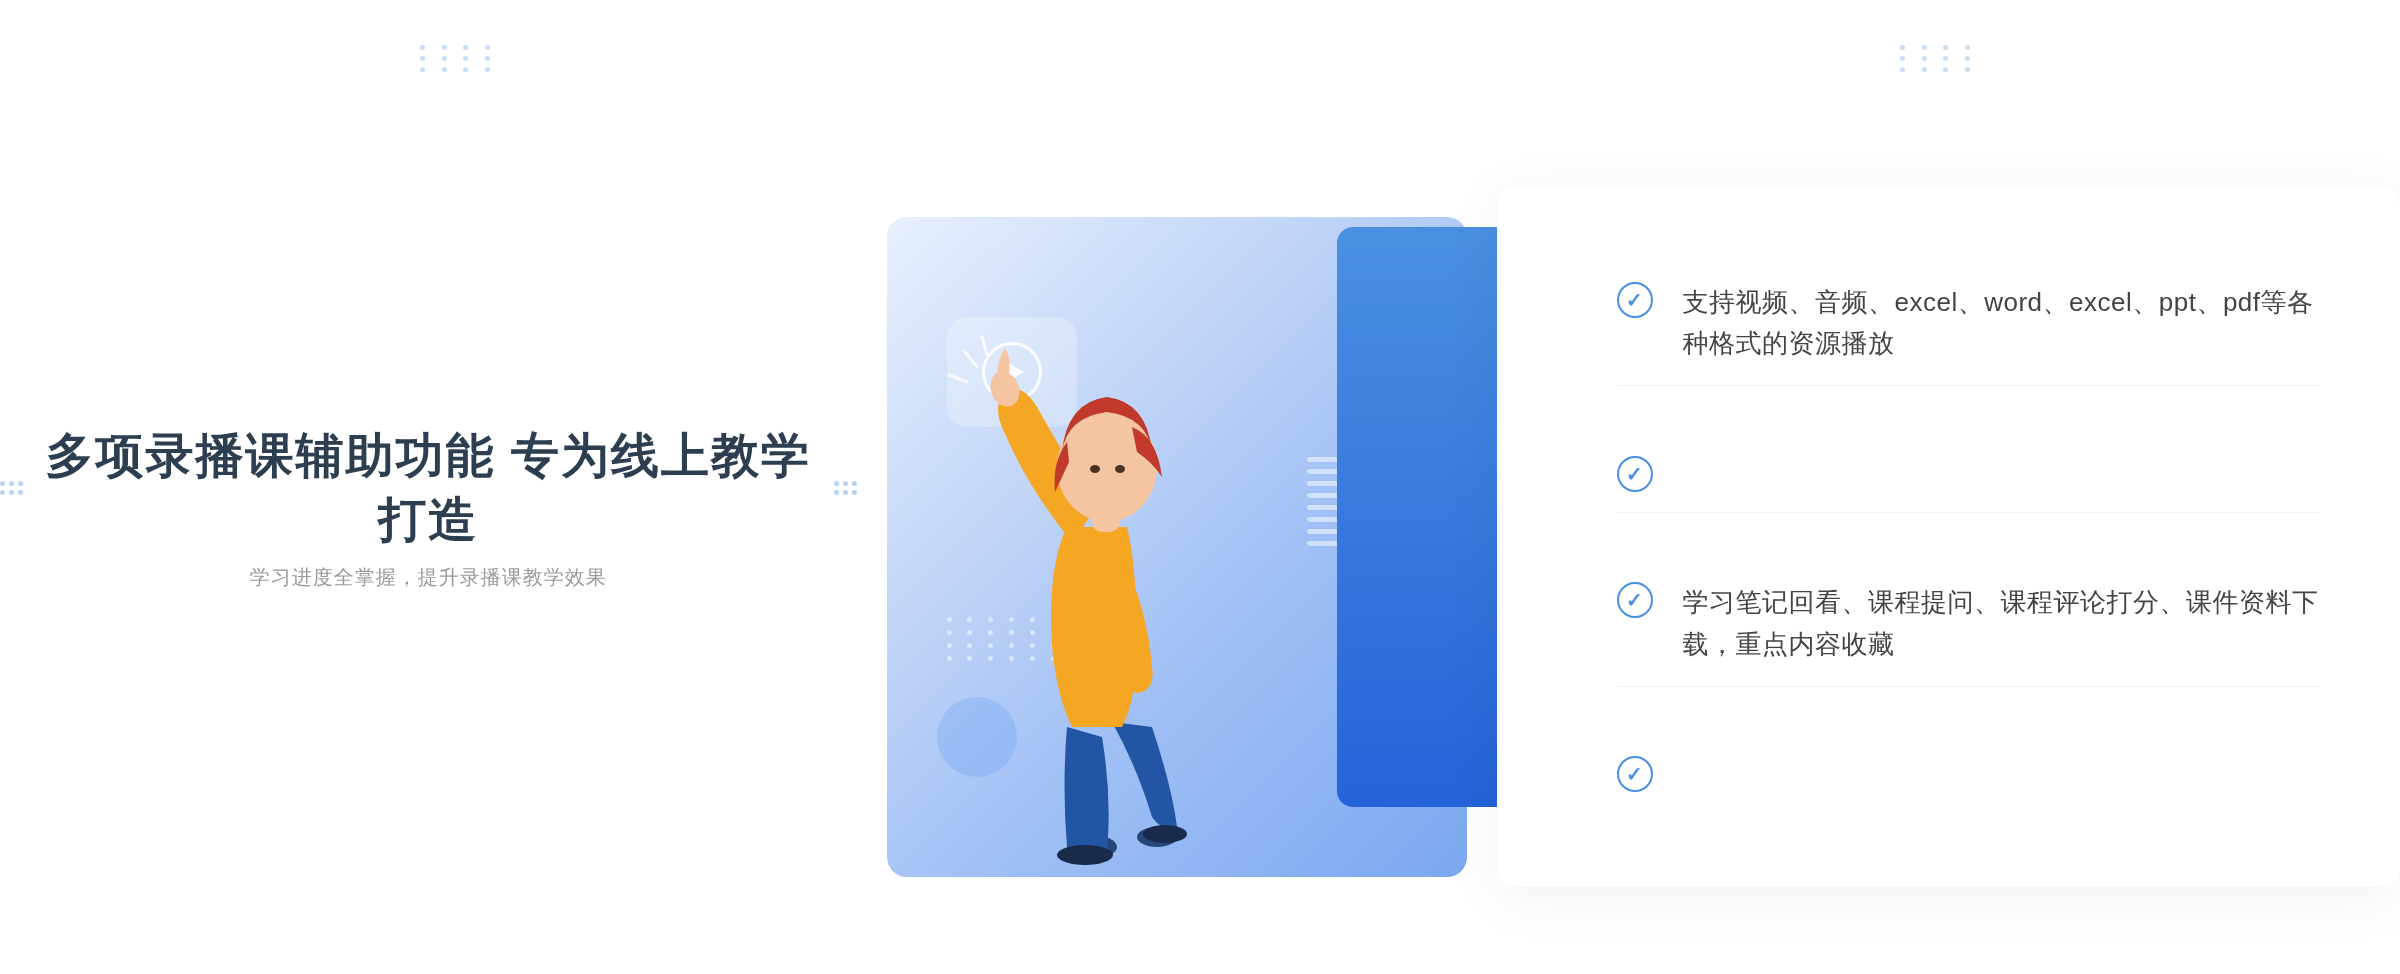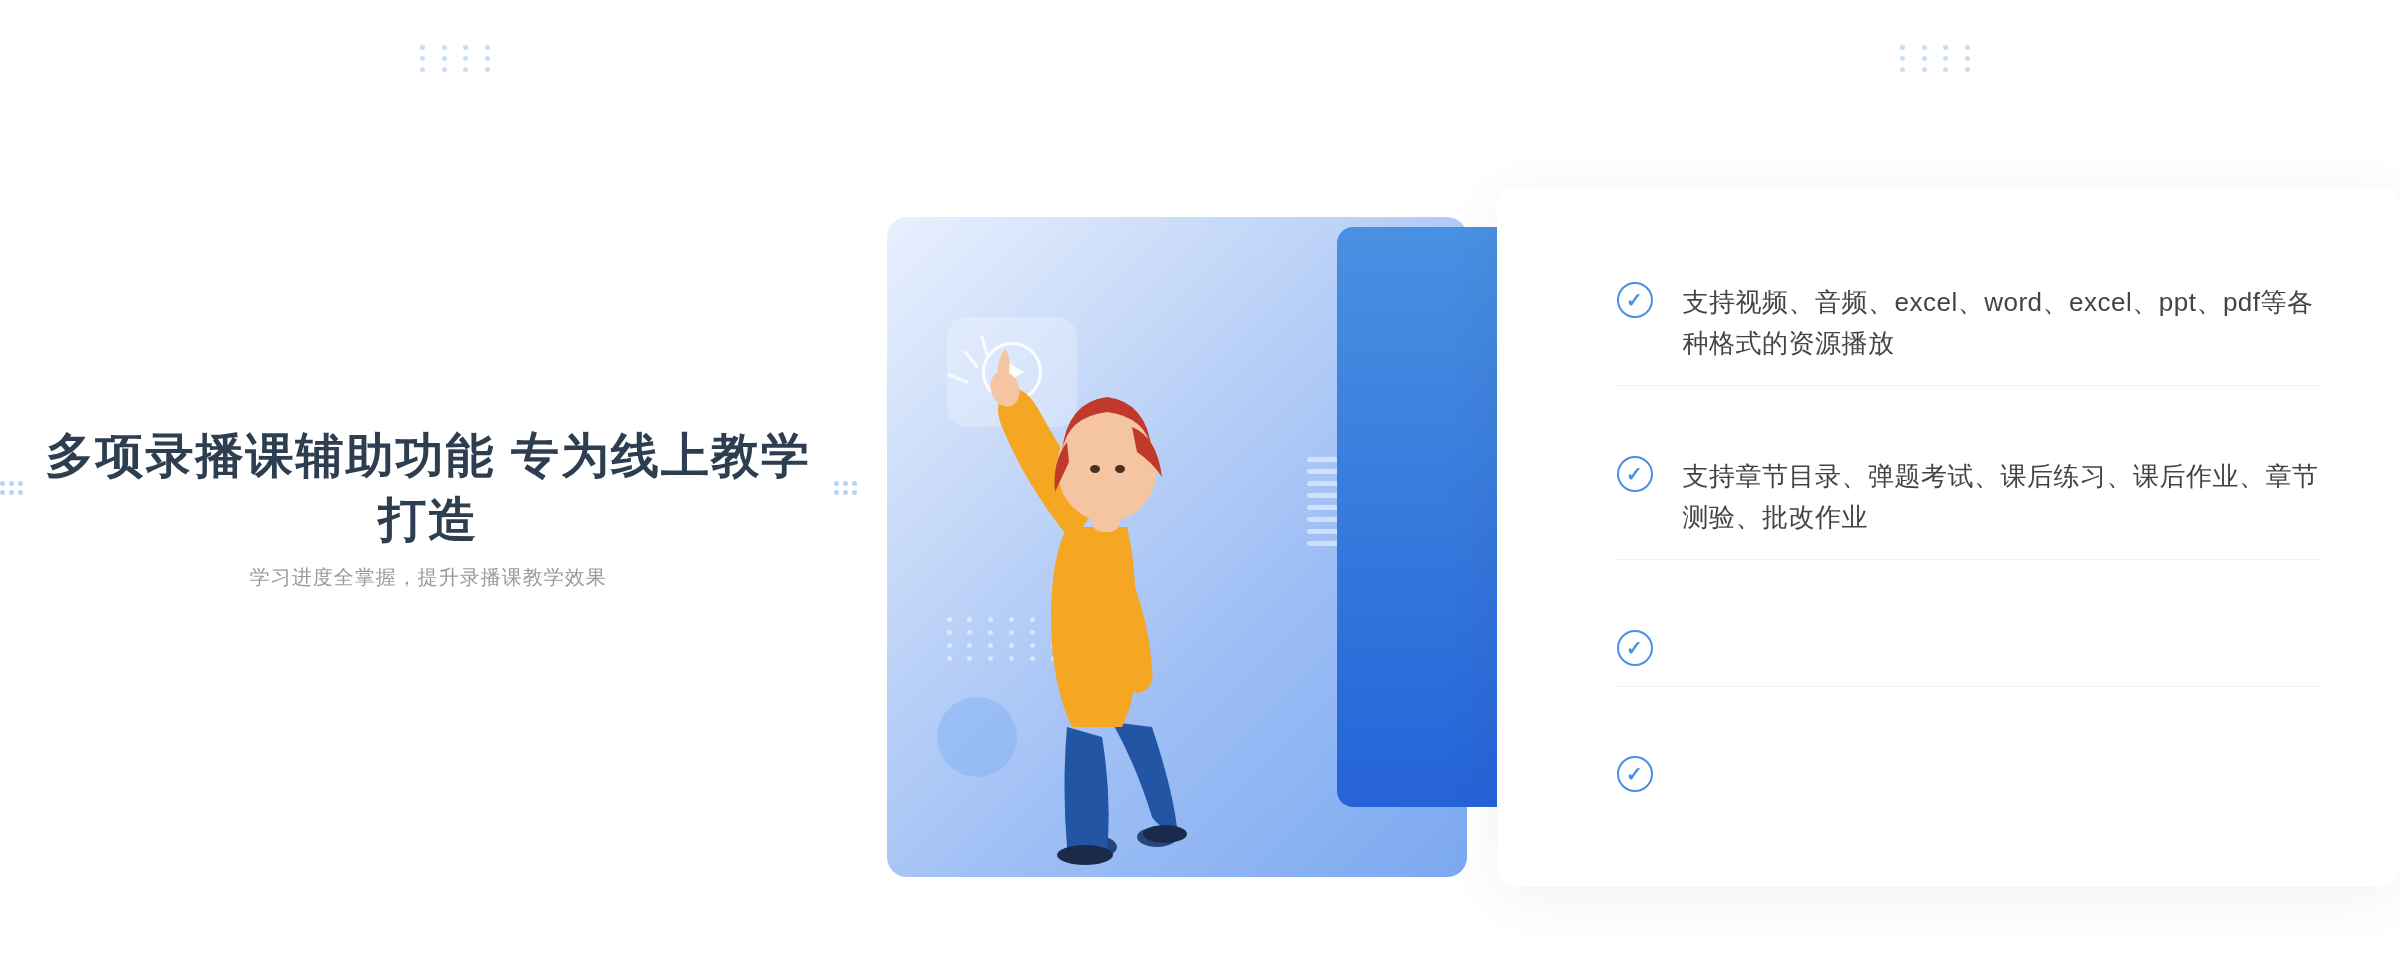--- a/index.html
+++ b/index.html
@@ -511,27 +511,27 @@
         <div class="check-circle">
           <span class="check-mark">✓</span>
         </div>
         <span class="feature-text">支持视频、音频、excel、word、excel、ppt、pdf等各种格式的资源播放</span>
       </div>
 
       <div class="feature-item">
         <div class="check-circle">
           <span class="check-mark">✓</span>
         </div>
-        <span class="feature-text">支持章节目录、弹题考试、课后练习、课后作业、章节测验、批改作业</span>
       </div>
 
       <div class="feature-item">
         <div class="check-circle">
           <span class="check-mark">✓</span>
         </div>
+        <span class="feature-text">学习笔记回看、课程提问、课程评论打分、课件资料下载，重点内容收藏</span>
       </div>
 
       <div class="feature-item" style="border-bottom: none;">
         <div class="check-circle">
           <span class="check-mark">✓</span>
         </div>
       </div>
 
     </div>
   </div>

